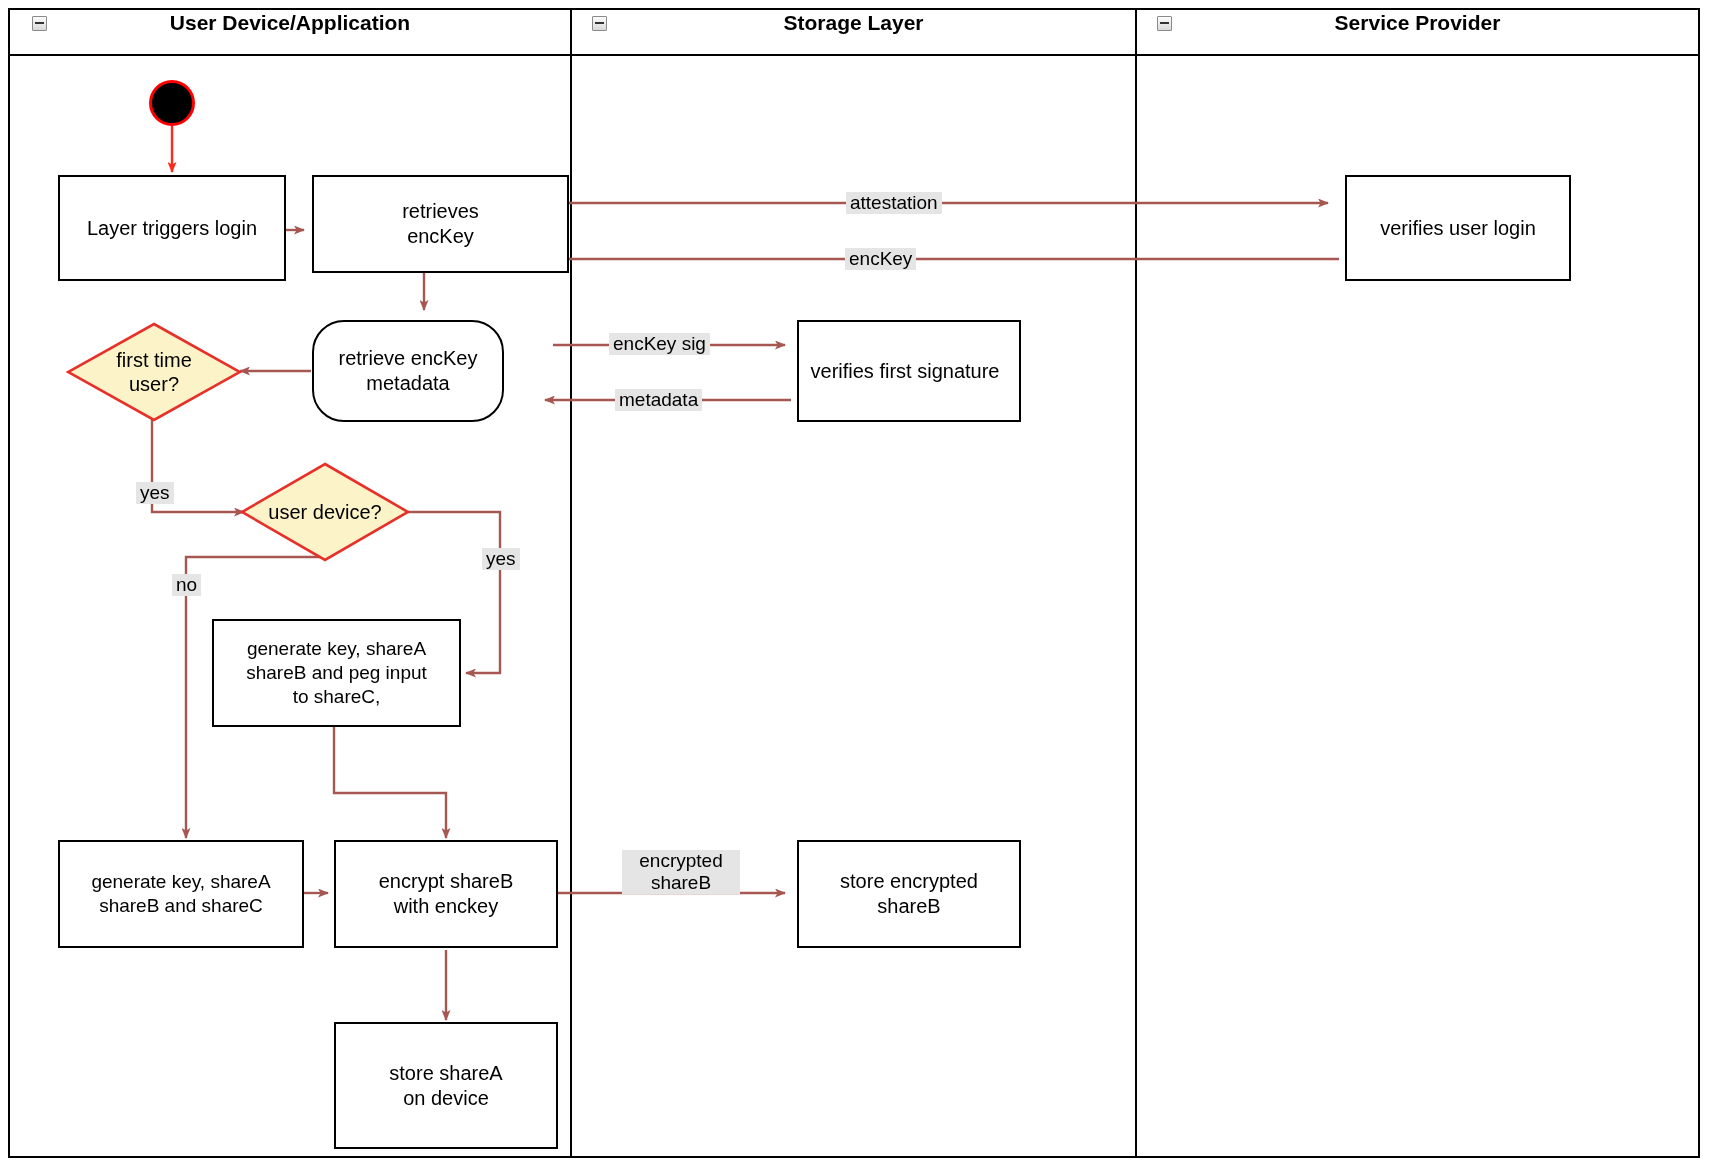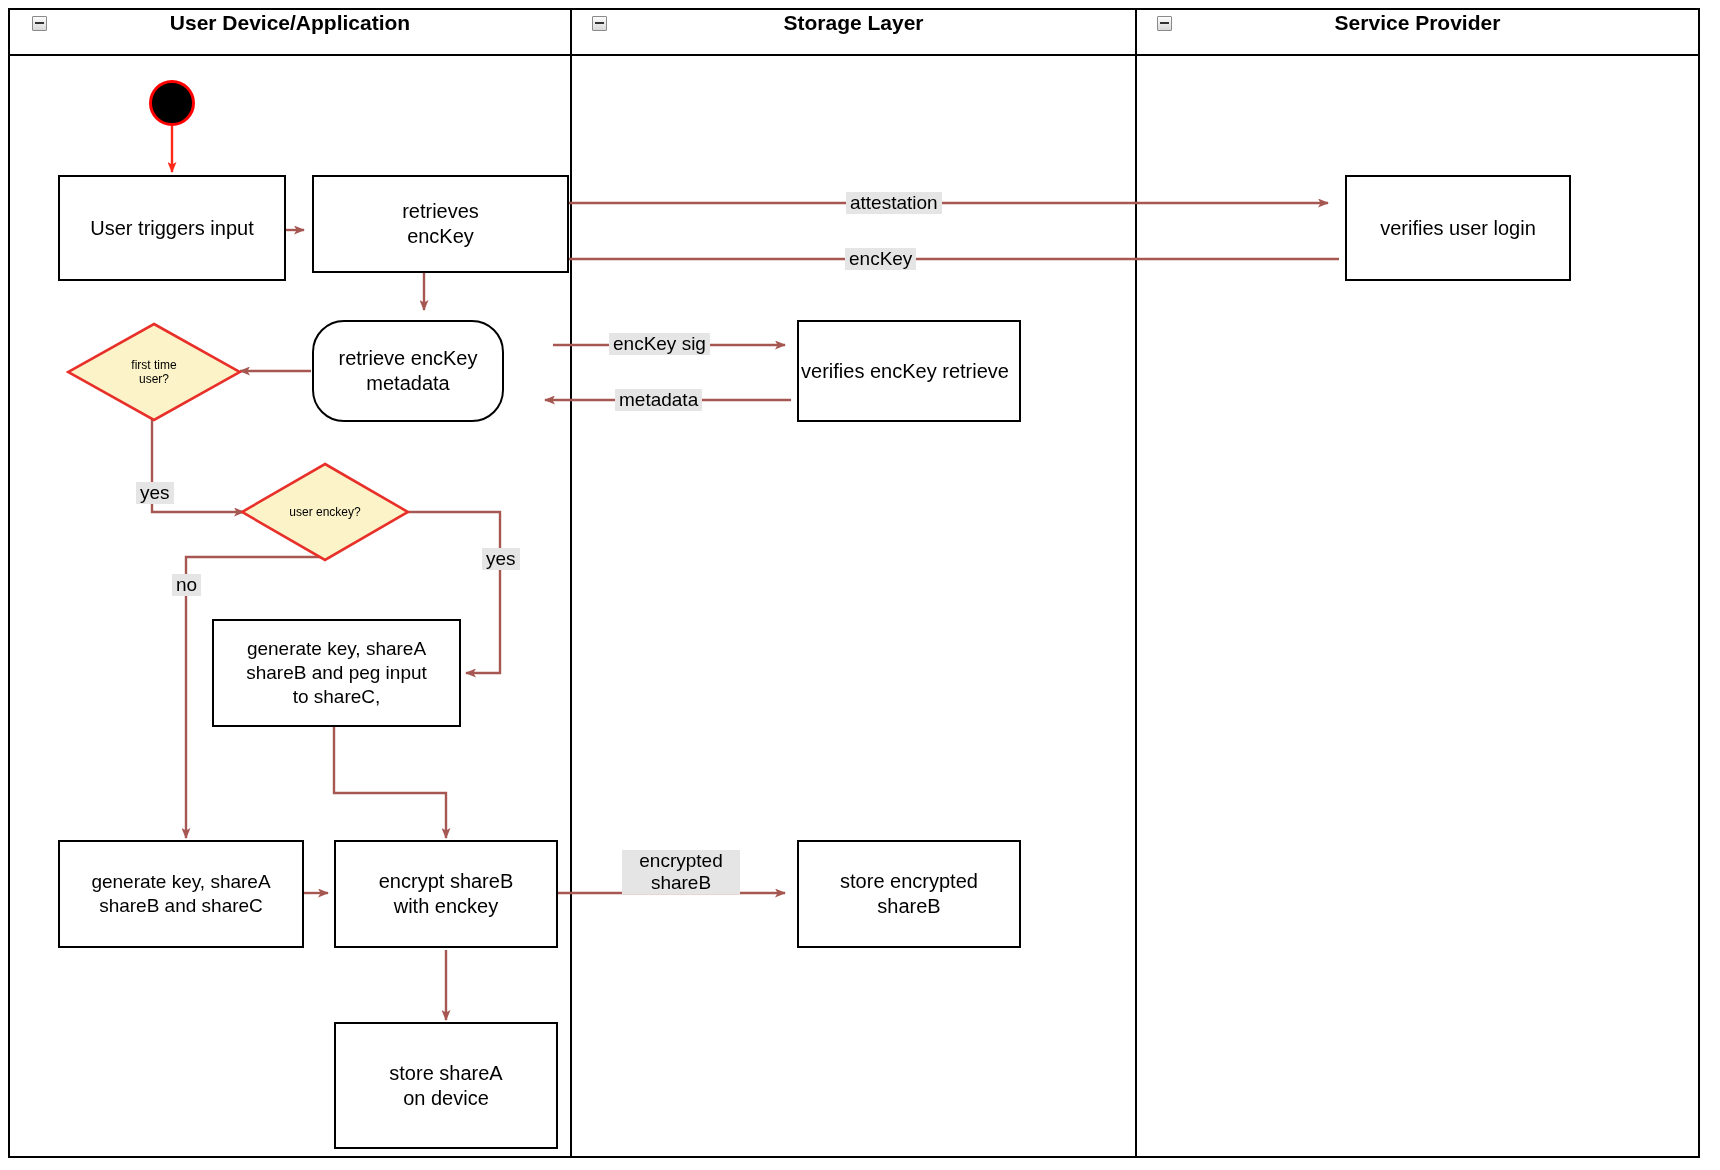--- a/index.html
+++ b/index.html
@@ -105,21 +105,21 @@
     position: absolute;
   }
   .decision svg { display: block; }
   .decision .dectext {
     position: absolute;
     left: 0; top: 0; right: 0; bottom: 0;
     display: flex;
     align-items: center;
     justify-content: center;
     text-align: center;
-    font-size: 12px;
+    font-size: 20px;
     line-height: 1.2;
     color: #000000;
     white-space: pre-line;
     font-family: "Liberation Sans", sans-serif;
   }
   
   .start-node {
     position: absolute;
     width: 46px;
     height: 46px;
@@ -207,21 +207,21 @@
 
       <path d="M557,893 L785,893" marker-end="url(#ah)"></path>
 
       <path d="M446,950 L446,1020" marker-end="url(#ah)"></path>
     </g>
   </svg>
 
   <div class="start-node" style="left:149px; top:80px;"></div>
 
   <div class="node" style="left:58px; top:175px; width:228px; height:106px;">
-    <span class="nodetext">User triggers input</span>
+    <span class="nodetext">Layer triggers login</span>
   </div>
 
   <div class="node" style="left:312px; top:175px; width:257px; height:98px;">
     <span class="nodetext">retrieves
 encKey</span>
   </div>
 
   <div class="node" style="left:312px; top:320px; width:192px; height:102px;border-radius:32px;">
     <span class="nodetext">retrieve encKey
 metadata</span>
@@ -232,21 +232,21 @@
       <polygon points="88,2 174,50 88,98 2,50" fill="#fcf4c8" stroke="#e8302a" stroke-width="2.6"></polygon>
     </svg>
     <div class="dectext">first time
 user?</div>
   </div>
 
   <div class="decision" style="left:240px; top:462px; width:170px; height:100px;">
     <svg width="170" height="100" viewBox="0 0 170 100">
       <polygon points="85,2 168,50 85,98 2,50" fill="#fcf4c8" stroke="#e8302a" stroke-width="2.6"></polygon>
     </svg>
-    <div class="dectext">user enckey?</div>
+    <div class="dectext">user device?</div>
   </div>
 
   <div class="node" style="left:212px; top:619px; width:249px; height:108px; font-size:19px;">
     <span class="nodetext">generate key, shareA
 shareB and peg input
 to shareC,</span>
   </div>
 
   <div class="node" style="left:58px; top:840px; width:246px; height:108px; font-size:19px;">
     <span class="nodetext">generate key, shareA
@@ -257,21 +257,21 @@
     <span class="nodetext">encrypt shareB
 with enckey</span>
   </div>
 
   <div class="node" style="left:334px; top:1022px; width:224px; height:127px;">
     <span class="nodetext">store shareA
 on device</span>
   </div>
 
   <div class="node node-overflow" style="left:797px; top:320px; width:224px; height:102px;">
-    <span class="nodetext">verifies encKey retrieve</span>
+    <span class="nodetext">verifies first signature</span>
   </div>
 
   <div class="node" style="left:797px; top:840px; width:224px; height:108px;">
     <span class="nodetext">store encrypted
 shareB</span>
   </div>
 
   <div class="node" style="left:1345px; top:175px; width:226px; height:106px;">
     <span class="nodetext">verifies user login</span>
   </div>

